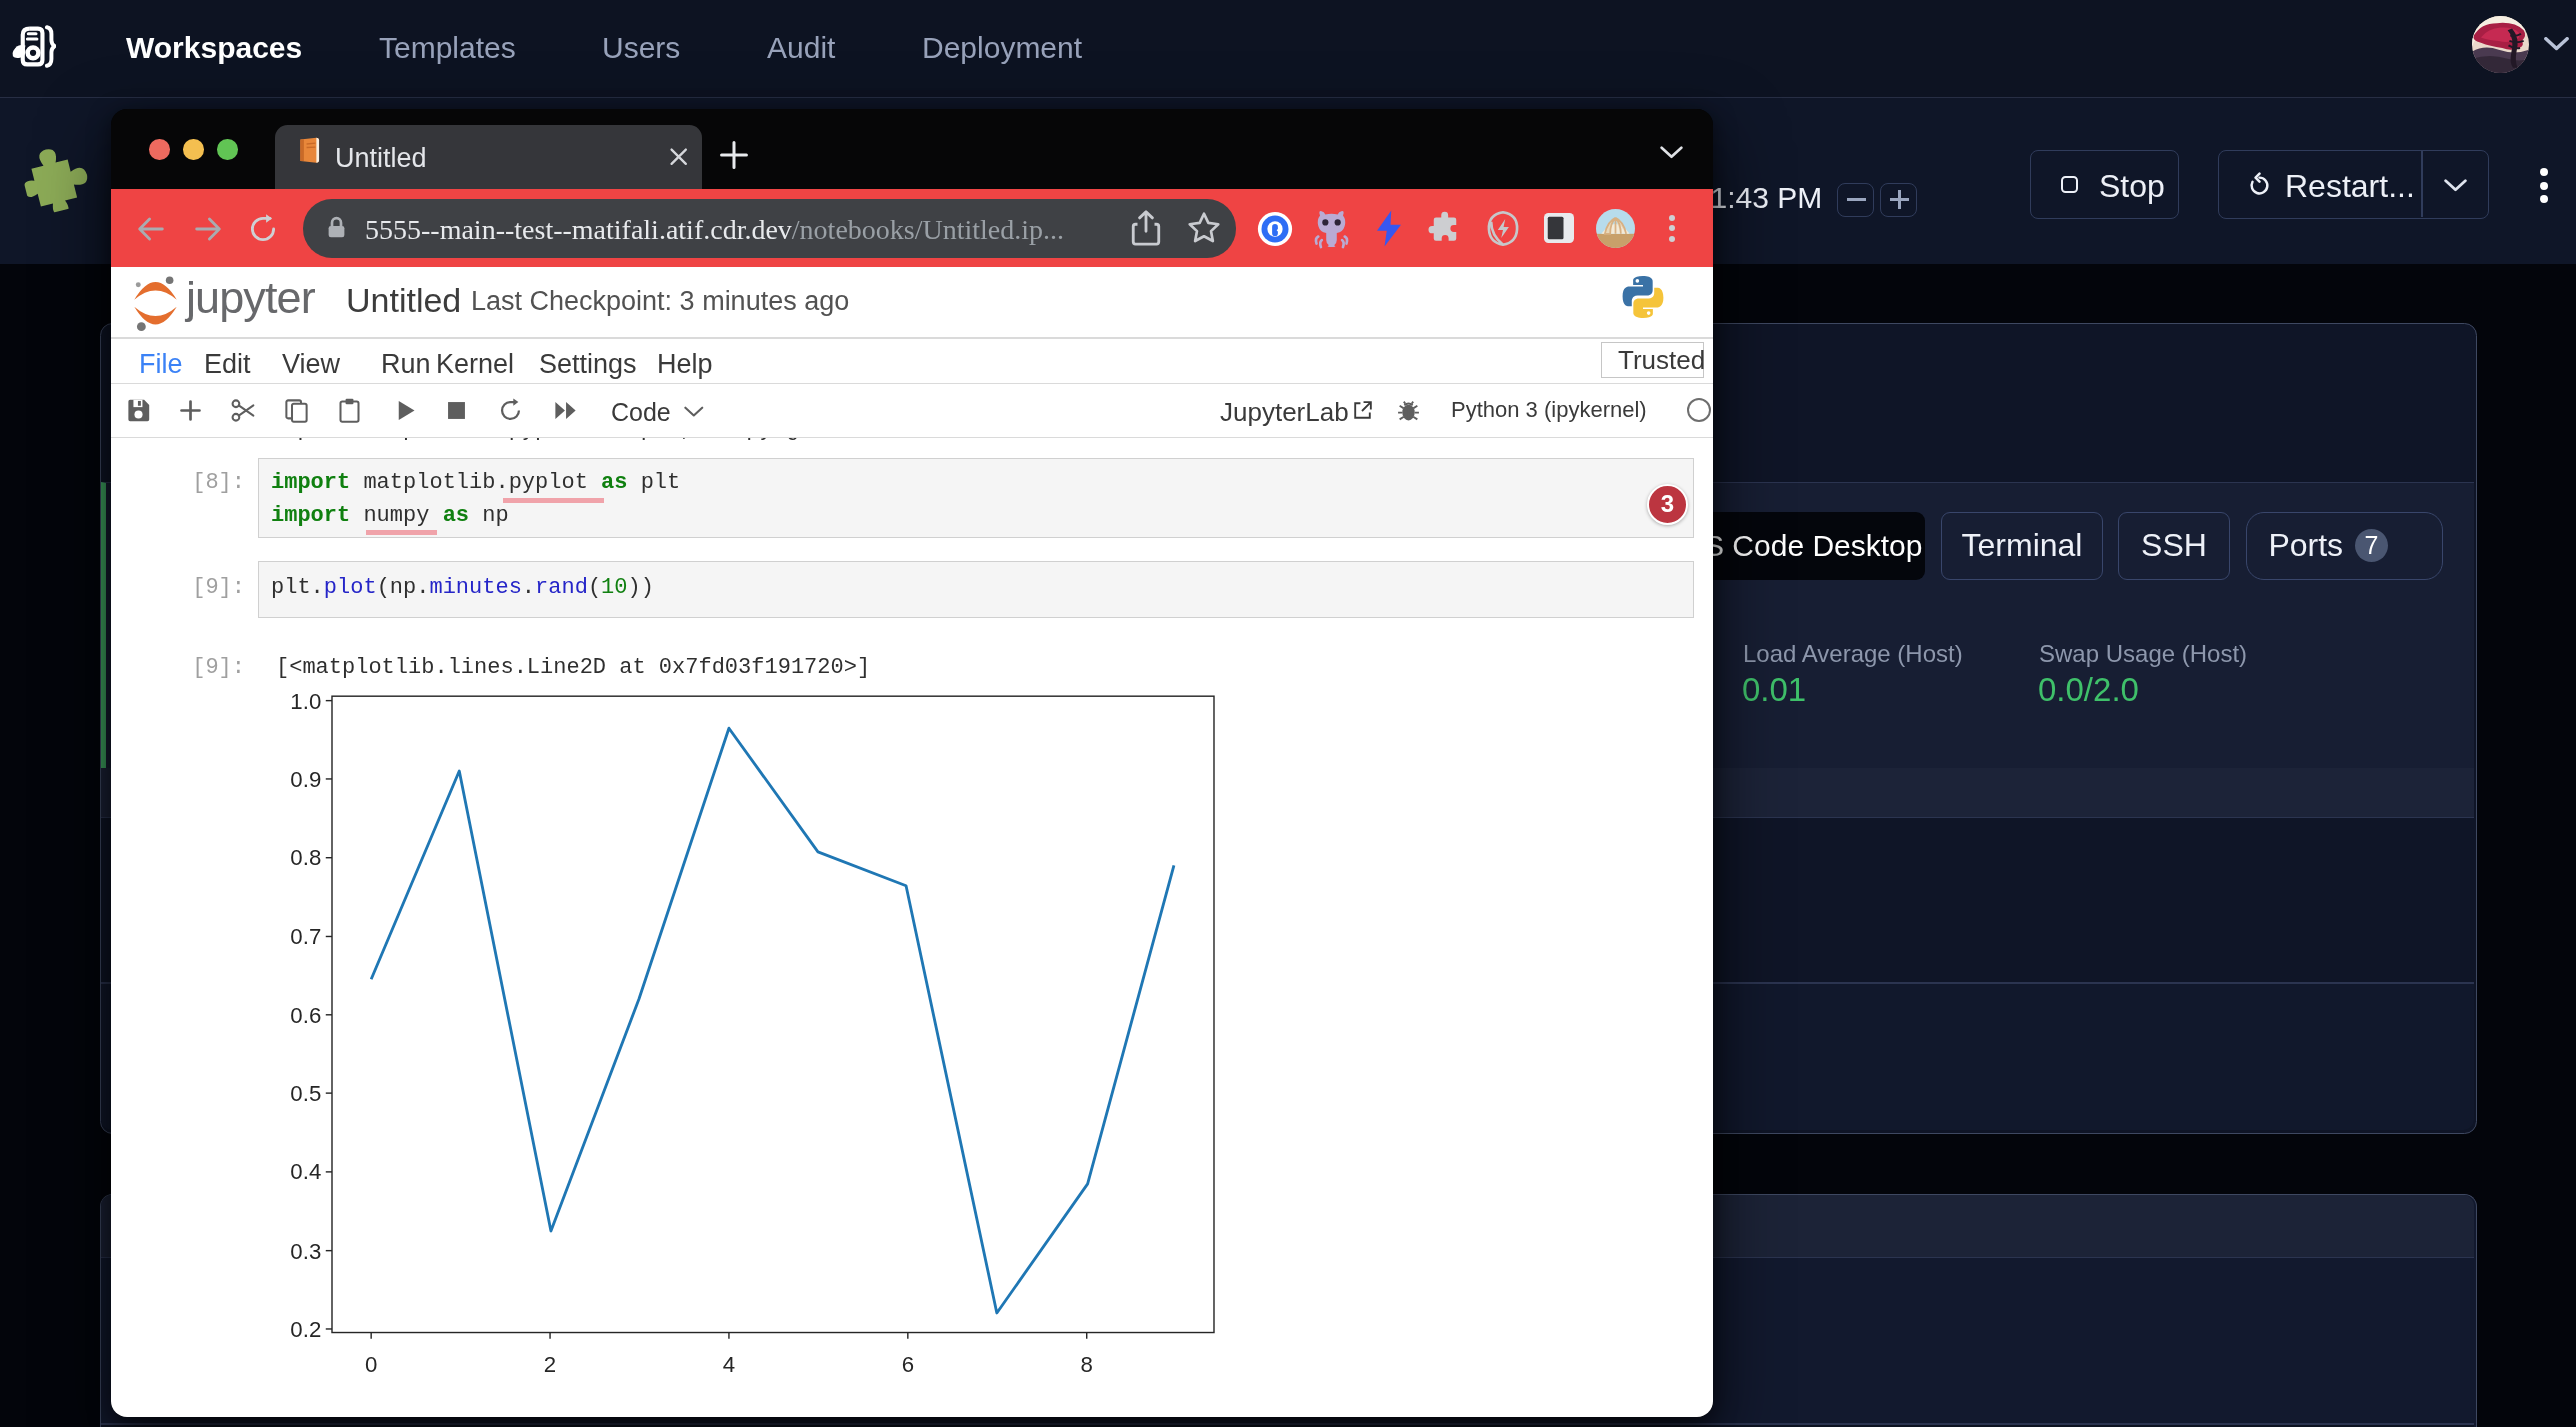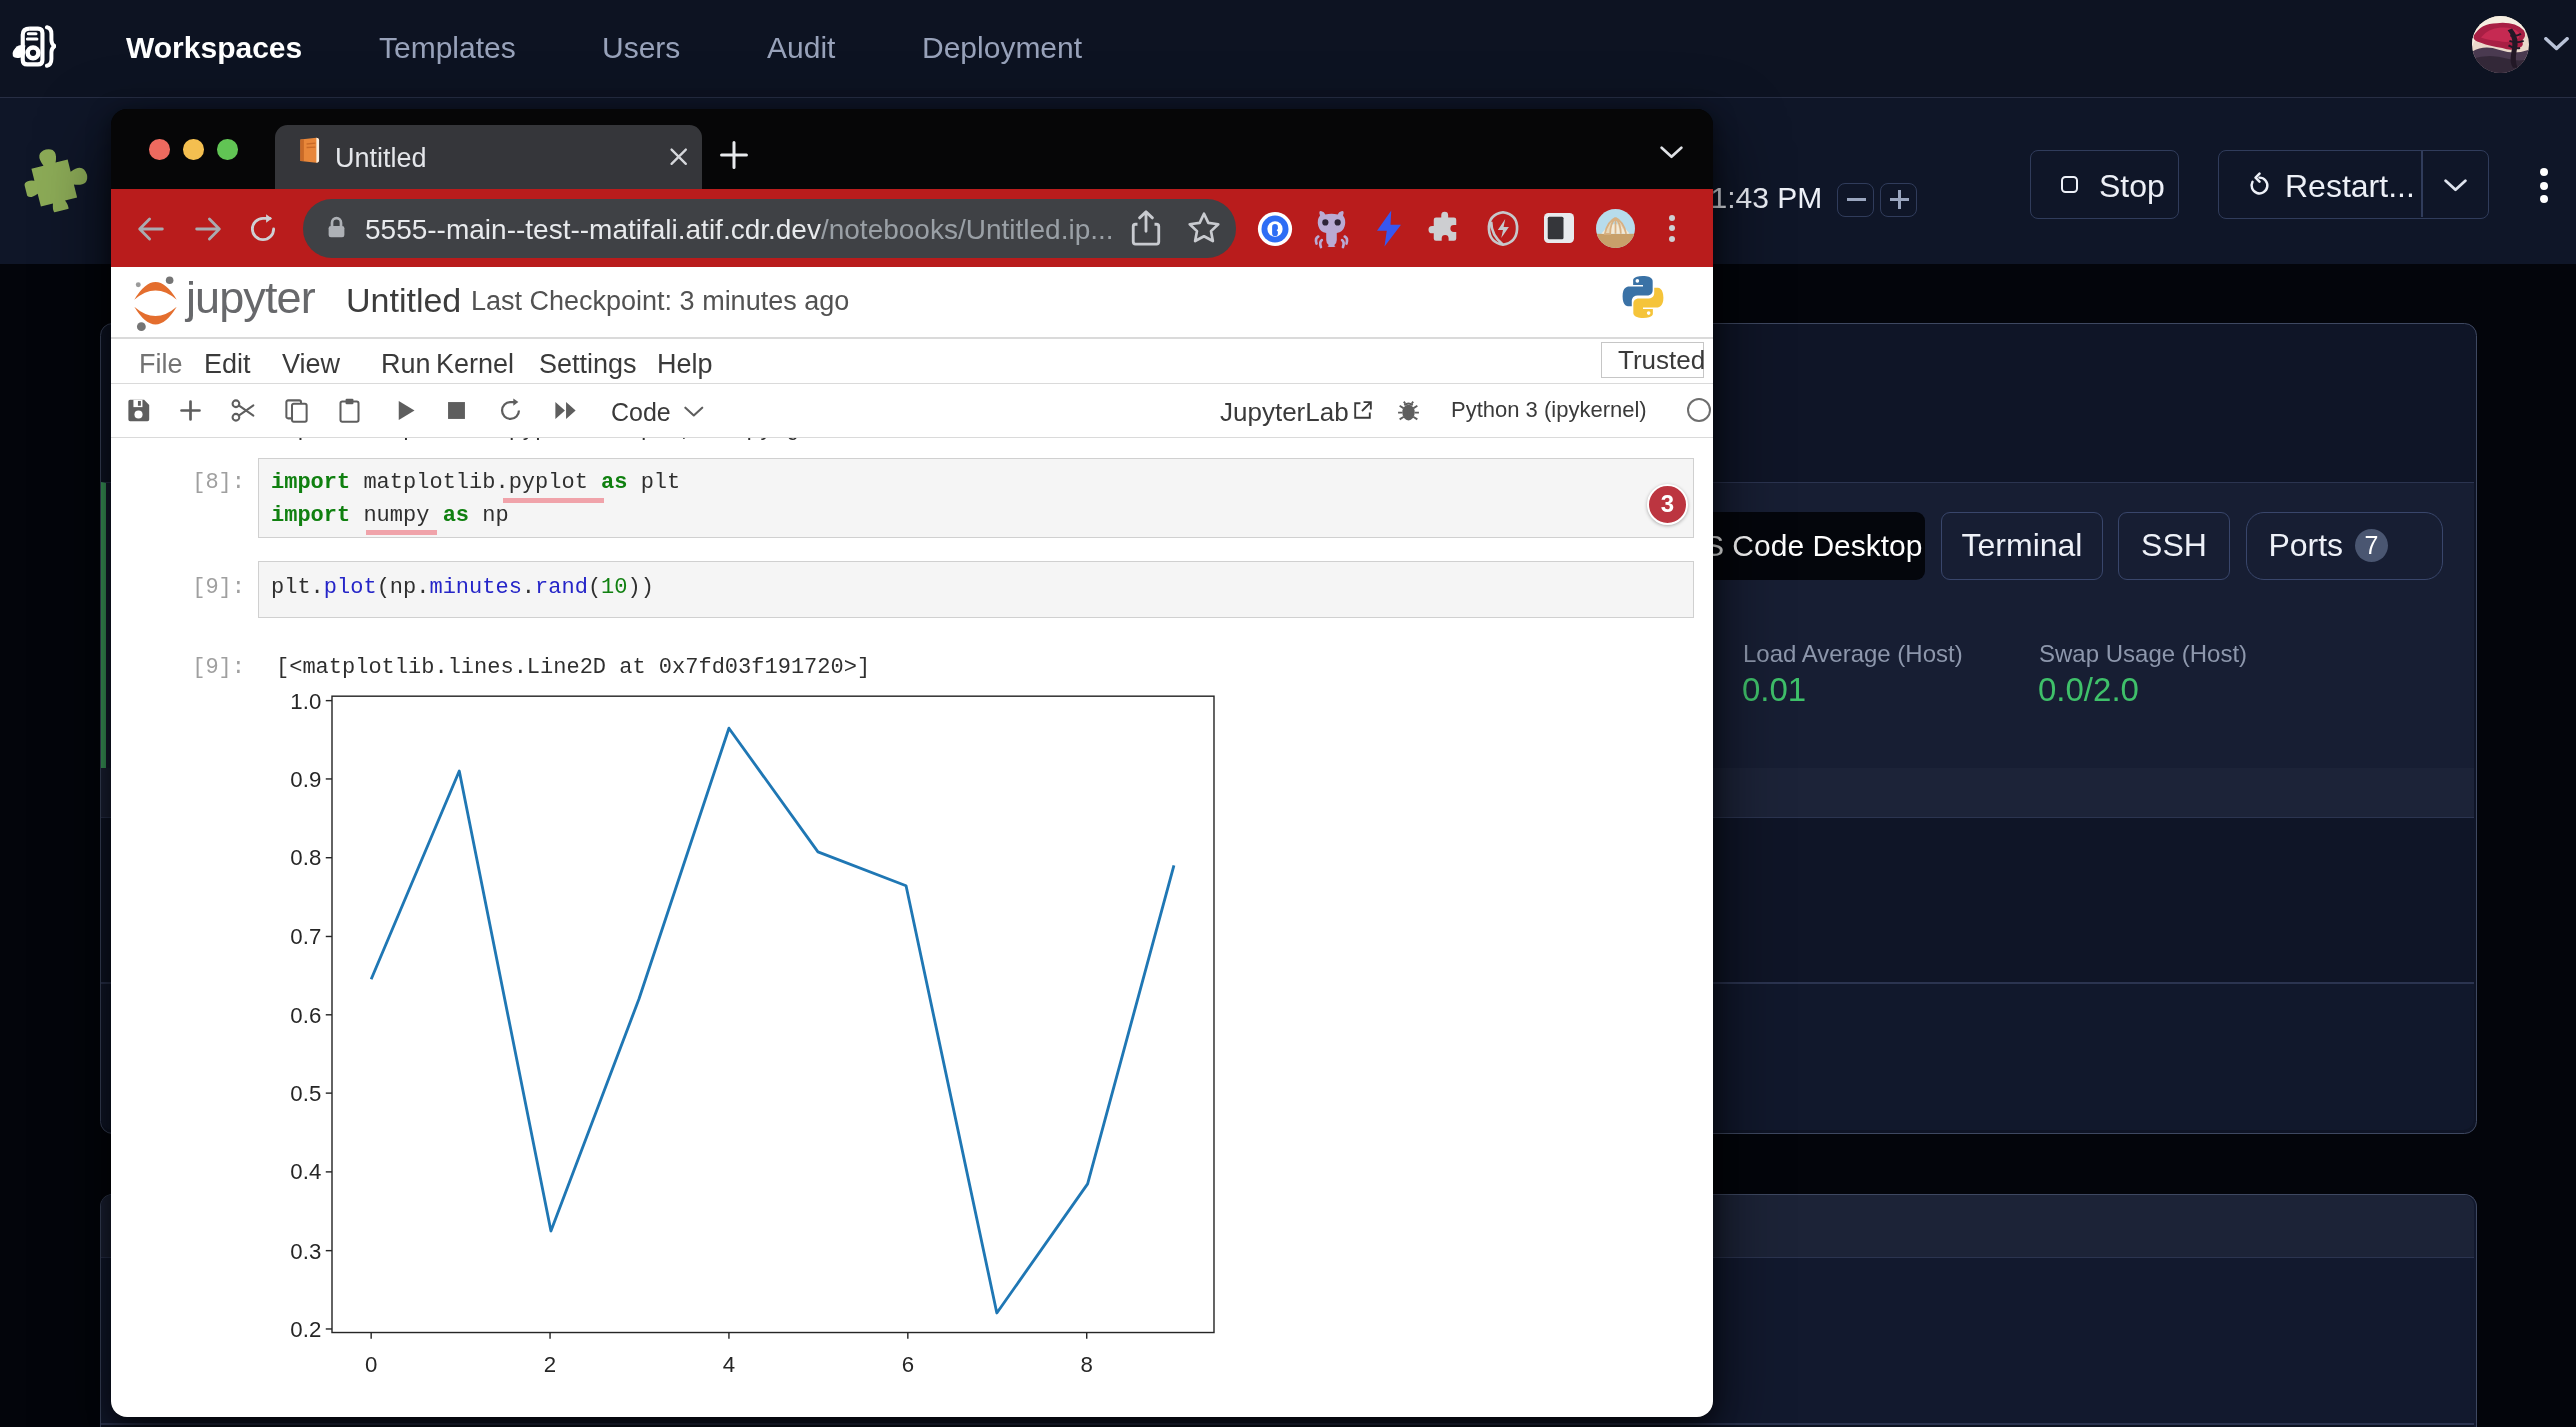--- a/index.html
+++ b/index.html
@@ -15,21 +15,21 @@
   .pillbtn { position:absolute; border:1.8px solid #303c5b; border-radius:8px; color:#edf0f7; }
 
   #panel1 { left:100px; top:323px; width:2377px; height:811px; background:#0f1527; border:1.8px solid #3e4861; border-radius:12.5px; }
   #panel2 { left:100px; top:1194px; width:2377px; height:234px; background:#12192e; border:1.8px solid #3e4861; border-bottom:none; border-radius:12.5px 12.5px 0 0; }
 
   
   #win { left:111px; top:109px; width:1602px; height:1308px; border-radius:16px; overflow:hidden;
          box-shadow:0 27px 71px rgba(0,0,0,0.65), 0 5.3px 21.4px rgba(0,0,0,0.5); background:#060607; }
   #tabstrip { left:0; top:0; width:1602px; height:80px; background:#060607; }
   #tab { left:164px; top:16px; width:427px; height:64px; background:#35363a; border-radius:12.5px 12.5px 0 0; }
-  #toolbar { left:0; top:80px; width:1602px; height:78px; background:#b91c1c; }
+  #toolbar { left:0; top:80px; width:1602px; height:78px; background:#ef4444;font-family:Liberation Serif, serif; }
   #pill { left:192px; top:9.8px; width:933px; height:59px; border-radius:29px; background:#3f4145; }
   #content { left:0; top:158px; width:1602px; height:1150px; background:#ffffff; }
 </style>
 </head>
 <body>
 
 <div class="abs" id="navbar"></div>
 <div class="abs" id="band"></div>
 
 <svg class="abs" style="left:10.7px;top:25px;" width="45" height="43" viewBox="0 0 50 48">
@@ -252,21 +252,21 @@
     <div class="abs" style="left:235px;top:14.2px;font-size:34px;color:#3c3c3c;">Untitled</div>
     <div class="abs" style="left:360px;top:18.7px;font-size:27px;color:#525252;">Last Checkpoint: 3 minutes ago</div>
 
     <svg class="abs" style="left:1509px;top:7.1px;" width="46" height="46" viewBox="0 0 48 48">
       <path d="M23.8 2 C13 2 13.7 6.7 13.7 6.7 L13.7 11.6 L24 11.6 L24 13 L9.6 13 C9.6 13 2.7 12.2 2.7 23.1 C2.7 34 8.7 33.6 8.7 33.6 L12.3 33.6 L12.3 28.5 C12.3 28.5 12.1 22.5 18.2 22.5 L28.4 22.5 C28.4 22.5 34.1 22.6 34.1 17 L34.1 7.7 C34.1 7.7 35 2 23.8 2 Z M18.1 5.3 A1.9 1.9 0 1 1 18.1 9.1 A1.9 1.9 0 0 1 18.1 5.3 Z" fill="#3a72a6"></path>
       <path d="M24.2 46 C35 46 34.3 41.3 34.3 41.3 L34.3 36.4 L24 36.4 L24 35 L38.4 35 C38.4 35 45.3 35.8 45.3 24.9 C45.3 14 39.3 14.4 39.3 14.4 L35.7 14.4 L35.7 19.5 C35.7 19.5 35.9 25.5 29.8 25.5 L19.6 25.5 C19.6 25.5 13.9 25.4 13.9 31 L13.9 40.3 C13.9 40.3 13 46 24.2 46 Z M29.9 42.7 A1.9 1.9 0 1 1 29.9 38.9 A1.9 1.9 0 0 1 29.9 42.7 Z" fill="#f5c43a"></path>
     </svg>
     <div class="abs" style="left:0;top:70px;width:1602px;height:1.8px;background:#dadada;"></div>
 
     <div class="abs" style="left:0;top:72px;width:1602px;height:45px;border-bottom:1.8px solid #dadada;"></div>
-    <div class="abs" style="left:28px;top:82px;font-size:27px;color:#737373;">File</div>
+    <div class="abs" style="left:28px;top:82px;font-size:27px;color:#3b82f6;">File</div>
     <div class="abs" style="left:93px;top:82px;font-size:27px;color:#3a3a3a;">Edit</div>
     <div class="abs" style="left:171px;top:82px;font-size:27px;color:#3a3a3a;">View</div>
     <div class="abs" style="left:270px;top:82px;font-size:27px;color:#3a3a3a;">Run</div>
     <div class="abs" style="left:325px;top:82px;font-size:27px;color:#3a3a3a;">Kernel</div>
     <div class="abs" style="left:428px;top:82px;font-size:27px;color:#3a3a3a;">Settings</div>
     <div class="abs" style="left:546px;top:82px;font-size:27px;color:#3a3a3a;">Help</div>
     <div class="abs" style="left:1490px;top:75px;width:103px;height:36px;border:1.8px solid #c6c6c6;font-size:26px;color:#3a3a3a;text-align:center;line-height:34px;padding-left:16px;">Trusted</div>
 
     <div class="abs" style="left:0;top:118px;width:1602px;height:53px;border-bottom:1.8px solid #dadada;"></div>
 

